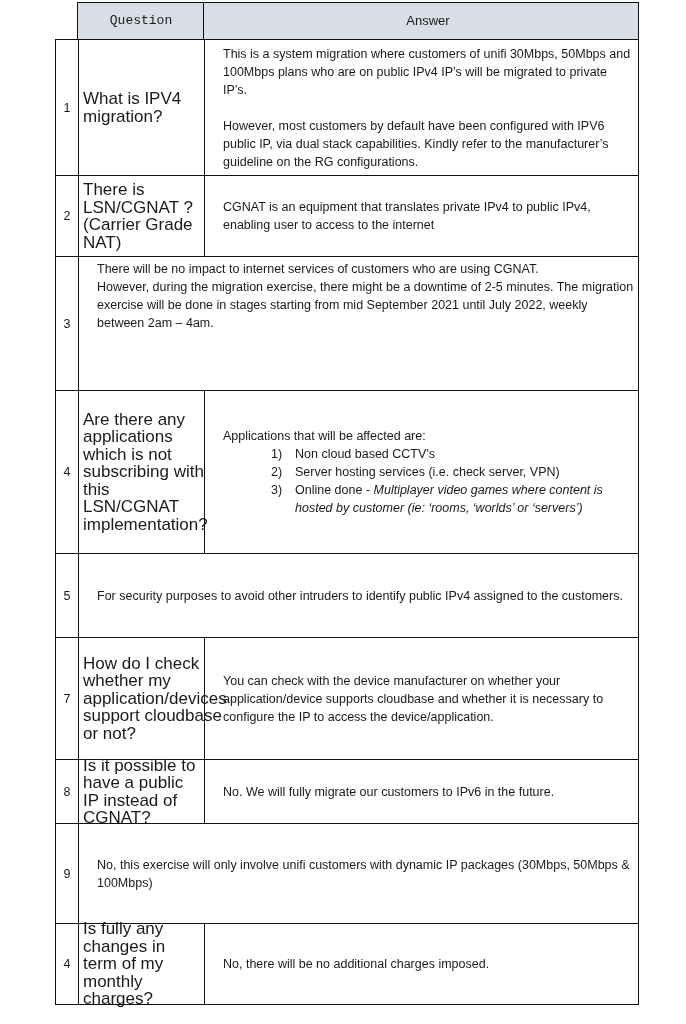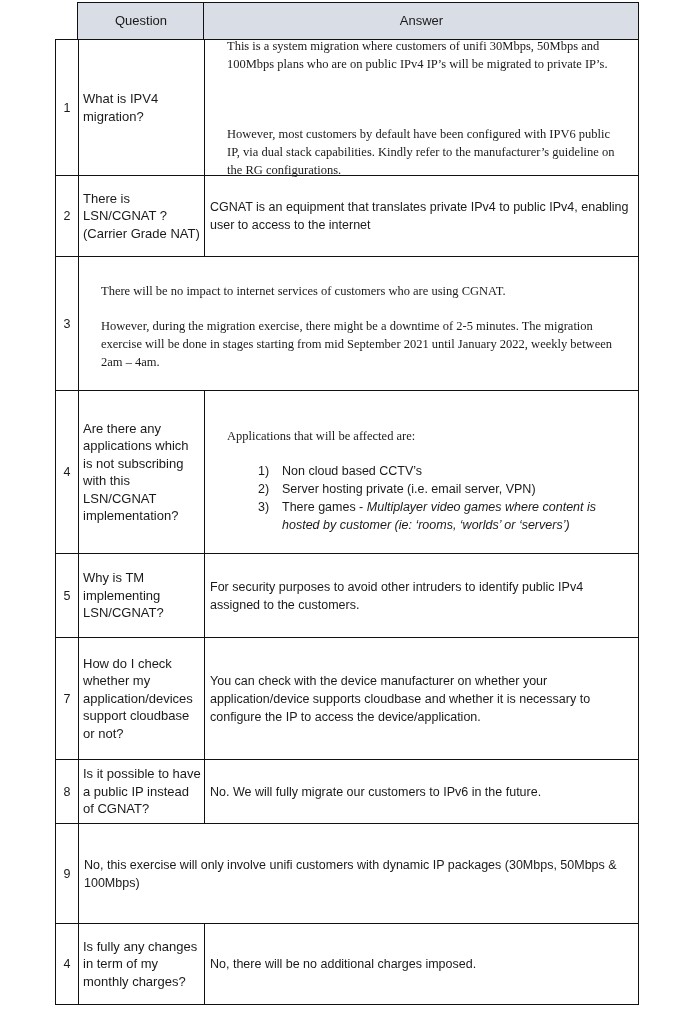--- a/index.html
+++ b/index.html
@@ -3,31 +3,31 @@
 <meta charset="utf-8">
 <style>
   html, body { margin: 0; padding: 0; background: #ffffff; }
   body { width: 686px; height: 1024px; position: relative; overflow: hidden;
          font-family: "Liberation Sans", sans-serif; color: #1a1a1a; }
   .tbl { position: absolute; left: 55px; top: 2px; width: 584px; }
   .row { display: flex; position: relative; }
   .num { width: 22px; flex: none; border-left: 1.5px solid #111; border-bottom: 1.5px solid #111;
          display: flex; align-items: center; justify-content: center; font-size: 12.5px; }
   .q { width: 126px; flex: none; border-left: 1.5px solid #111; border-bottom: 1.5px solid #111;
-       padding: 2px 3px 2px 4px; box-sizing: border-box; font-size: 13px; line-height: 17.5px;
+       padding: 2px 3px 2px 4px; box-sizing: border-box; font-size: 17px; line-height: 17.5px;
        display: flex; align-items: center; }
   .a { flex: 1; border-left: 1.5px solid #111; border-right: 1.5px solid #111; border-bottom: 1.5px solid #111;
-       padding: 2px 4px 2px 5px; box-sizing: border-box; font-size: 12.5px; line-height: 18px;
+       padding: 2px 4px 2px 18px; box-sizing: border-box; font-size: 12.5px; line-height: 18px;
        display: flex; align-items: center; }
-  .a.top { align-items: flex-end; }
+  .a.top { align-items: flex-start; }
   .hdr .num { border-left: none; border-bottom: 1.5px solid #111; }
   .hdr .q, .hdr .a { background: #d9dde6; border-top: 1.5px solid #111; justify-content: center;
                       font-size: 13px; }
-  .hdr .q { border-left: 1.5px solid #111; }
-  .ans p { margin: 17px; font-family: Liberation Serif, serif; }
+  .hdr .q { border-left: 1.5px solid #111; font-family: Liberation Mono, monospace; }
+  .ans p { margin: 0; }
   .gap { height: 18px; }
   ol.apps { margin: 0; padding: 0; list-style: none; }
   ol.apps li { display: flex; padding-left: 48px; }
   ol.apps li .ln { width: 24px; flex: none; }
   ol.apps li em { font-style: italic; text-align: center; }
 </style>
 </head>
 <body>
 
 <div class="tbl">
@@ -53,52 +53,51 @@
     <div class="num">2</div>
     <div class="q">There is LSN/CGNAT ?(Carrier Grade NAT)</div>
     <div class="a">CGNAT is an equipment that translates private IPv4 to public IPv4, enabling user to access to the internet</div>
   </div>
 
   <div class="row" style="height:134px">
     <div class="num">3</div>
     <div class="a top ans" style="padding-top:3px">
       <div>
         <p>There will be no impact to internet services of customers who are using CGNAT.</p>
-        <p>However, during the migration exercise, there might be a downtime of 2-5 minutes. The migration exercise will be done in stages starting from mid September 2021 until January 2022, weekly between 2am – 4am.</p>
+        <p>However, during the migration exercise, there might be a downtime of 2-5 minutes. The migration exercise will be done in stages starting from mid September 2021 until July 2022, weekly between 2am – 4am.</p>
       </div>
     </div>
   </div>
 
   <div class="row" style="height:163px">
     <div class="num">4</div>
     <div class="q">Are there any applications which is not subscribing with this LSN/CGNAT implementation?</div>
     <div class="a ans">
       <div>
         <p>Applications that will be affected are:</p>
         <ol class="apps">
           <li>
             <span class="ln">1)</span>
             <span><span>Non cloud based CCTV’s</span></span>
           </li>
           <li>
             <span class="ln">2)</span>
-            <span><span>Server hosting private (i.e. email server, VPN)</span></span>
+            <span><span>Server hosting services (i.e. check server, VPN)</span></span>
           </li>
           <li>
             <span class="ln">3)</span>
-            <span><span>There games - </span><em>Multiplayer video games where content is hosted by customer (ie: ‘rooms, ‘worlds’ or ‘servers’)</em></span>
+            <span><span>Online done - </span><em>Multiplayer video games where content is hosted by customer (ie: ‘rooms, ‘worlds’ or ‘servers’)</em></span>
           </li>
         </ol>
       </div>
     </div>
   </div>
 
   <div class="row" style="height:84px">
     <div class="num">5</div>
-    <div class="q">Why is TM implementing LSN/CGNAT?</div>
     <div class="a">For security purposes to avoid other intruders to identify public IPv4 assigned to the customers.</div>
   </div>
 
   <div class="row" style="height:122px">
     <div class="num">7</div>
     <div class="q">How do I check whether my application/devices support cloudbase or not?</div>
     <div class="a">You can check with the device manufacturer on whether your application/device supports cloudbase and whether it is necessary to configure the IP to access the device/application.</div>
   </div>
 
   <div class="row" style="height:64px">

